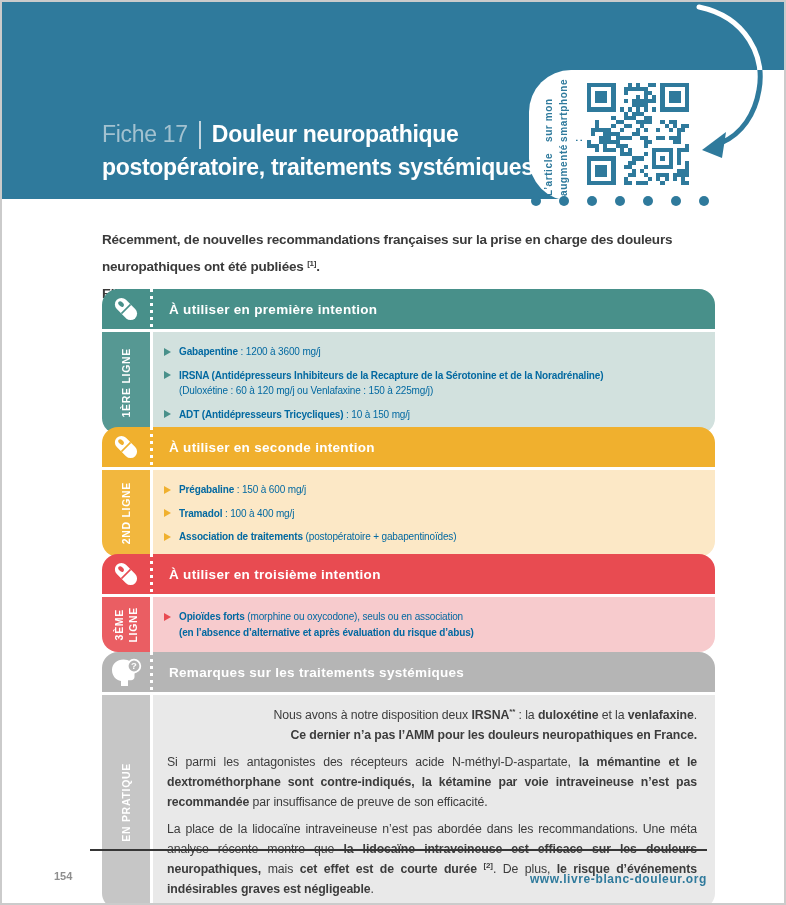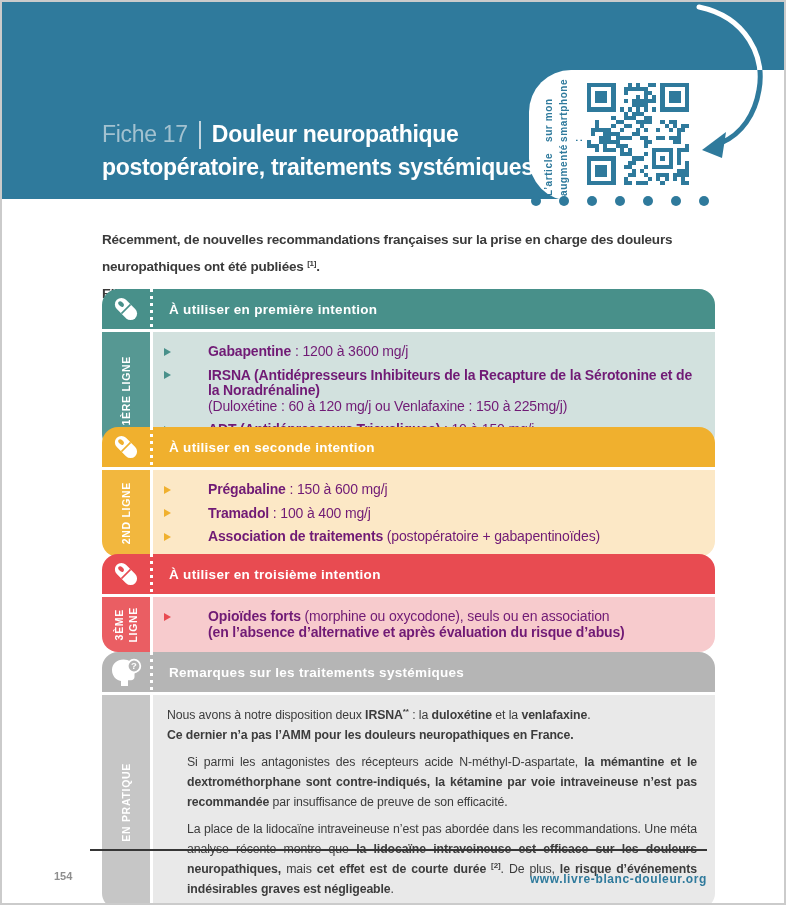--- a/index.html
+++ b/index.html
@@ -43,26 +43,26 @@
   .sec-body { margin-top:3px; display:grid; grid-template-columns:48px 1fr; column-gap:3px;
               border-radius:0 0 16px 16px; overflow:hidden; }
   .side-label { background:var(--side); display:flex; align-items:center; justify-content:center;
                 gap:2px; color:#fff; font-size:10.5px; font-weight:700; letter-spacing:0.7px; }
   .side-label span { writing-mode:vertical-rl; transform:rotate(180deg); white-space:nowrap; }
   .sec-content { background:var(--bg); padding:8px 18px 8px 11px; }
 
   .item { display:flex; margin:0; padding:4px 0; }
   .bullet { width:0; height:0; border-left:7px solid var(--c); border-top:4.5px solid transparent;
             border-bottom:4.5px solid transparent; margin:3.5px 8px 0 0; flex:none; }
-  .item-text { font-size:14px; color:#701a75; line-height:15.5px; letter-spacing:-0.15px;margin-left:29px; }
+  .item-text { font-size:10px; color:#0369a1; line-height:15.5px; letter-spacing:-0.15px; }
   .b { font-weight:700; }
   sup { font-size:8px; font-weight:700; line-height:0; vertical-align:super; }
 
-  .para { font-size:12.3px; color:#3c3c3c; line-height:20px; letter-spacing:-0.1px; }
-  .para.justify { text-align:justify;margin-left:20px; }
+  .para { font-size:12.3px; color:#3c3c3c; line-height:20px; letter-spacing:-0.1px;text-align:right; }
+  .para.justify { text-align:justify; }
   .para + .para.gap { margin-top:7px; }
   .remarks-content { padding:10px 18px 10px 14px; }
 
   
   .footer-line { position:absolute; left:88px; top:847px; width:617px; height:2px; background:#363636; }
   .page-number { position:absolute; left:52px; top:868px; font-size:11px; font-weight:700; color:#8e8e8e; }
   .site-url { position:absolute; right:77px; top:870px; font-size:12px; font-weight:700;
               color:#2f7a9c; letter-spacing:0.6px; text-decoration:none;text-align:right; }
 </style>
 </head>

